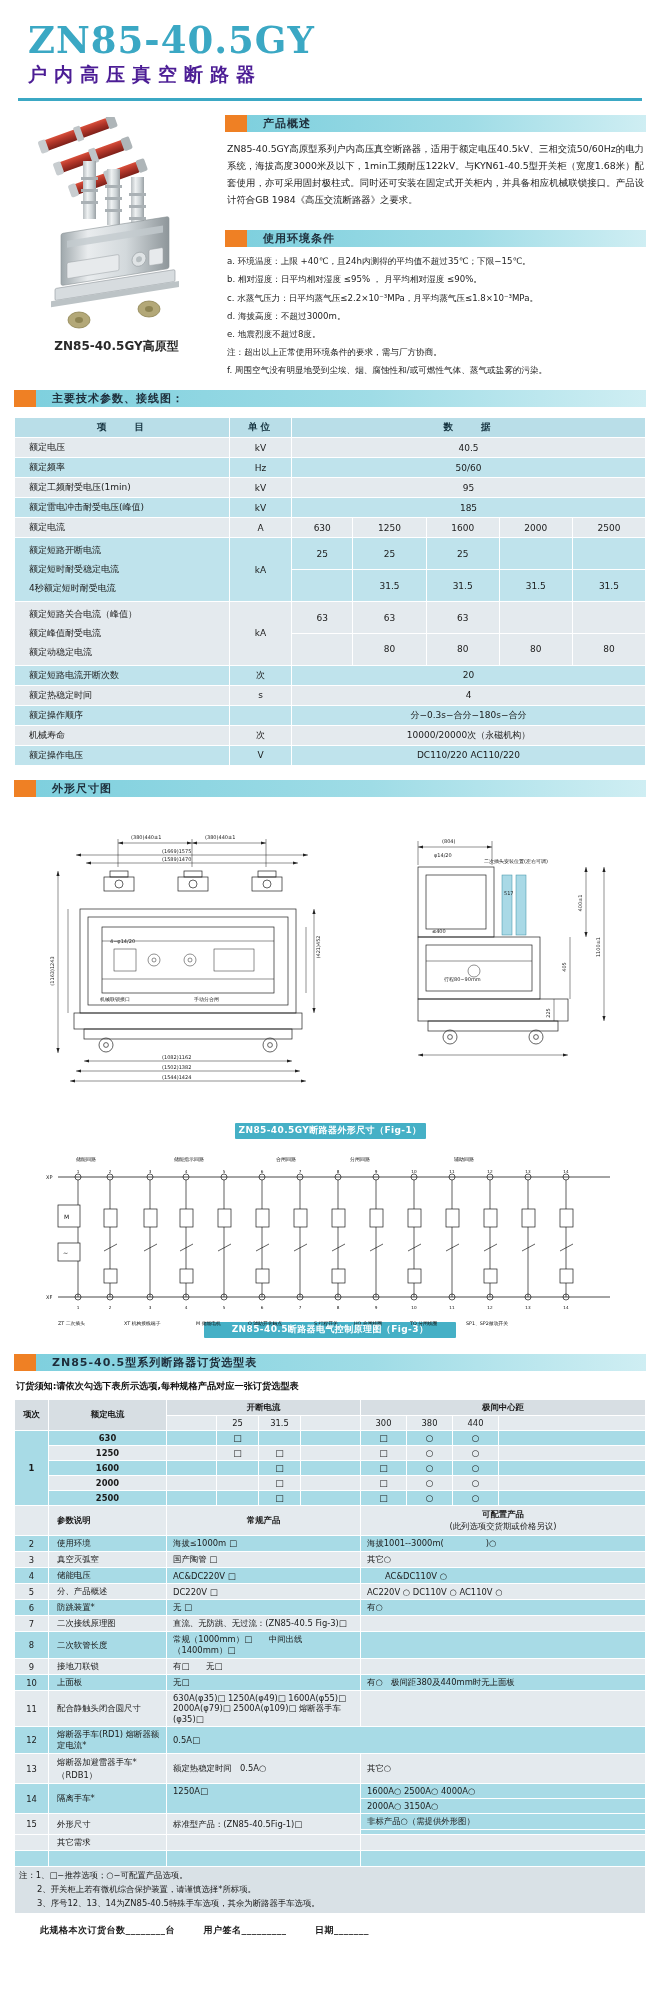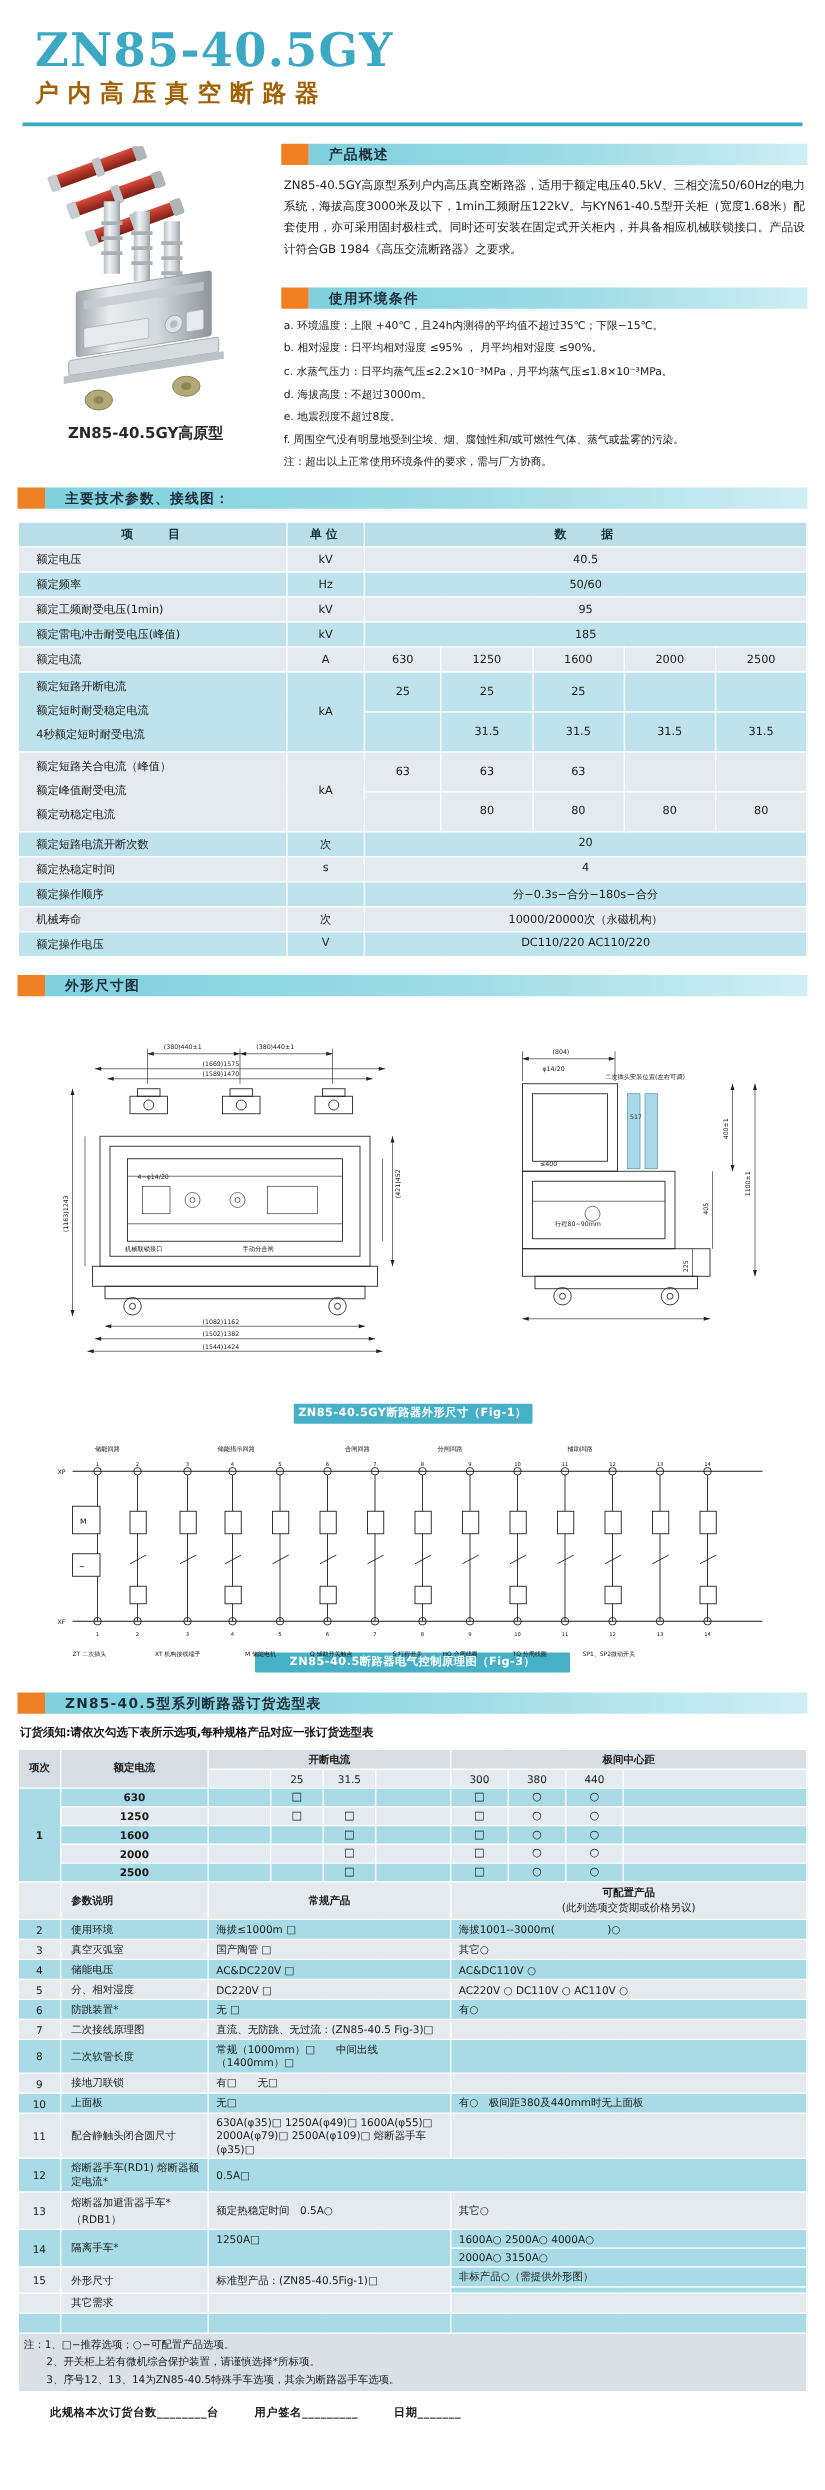--- a/index.html
+++ b/index.html
@@ -20,21 +20,21 @@
     font-weight: bold;
     font-size: 37px;
     letter-spacing: 1px;
     color: #3ba8c4;
     line-height: 1.02;
   }
   .hdr-sub {
     font-size: 19px;
     font-weight: bold;
     letter-spacing: 7px;
-    color: #a16207;
+    color: #4c1d95;
     margin-top: 2px;
   }
   .hdr-rule {
     margin: 10px 18px 0 18px;
     height: 3px;
     background: #3ba8c4;
   }
 
   
   .sec-bar { display:flex; align-items:stretch; height:17px; margin: 0 0 0 0; }
@@ -218,22 +218,22 @@
         <div class="body">
             <span>使用环境条件</span>
           </div>
       </div>
       <div class="cond">
         <div>a. 环境温度：上限 +40℃，且24h内测得的平均值不超过35℃；下限−15℃。</div>
         <div>b. 相对湿度：日平均相对湿度 ≤95% ， 月平均相对湿度 ≤90%。</div>
         <div>c. 水蒸气压力：日平均蒸气压≤2.2×10⁻³MPa，月平均蒸气压≤1.8×10⁻³MPa。</div>
         <div>d. 海拔高度：不超过3000m。</div>
         <div>e. 地震烈度不超过8度。</div>
+        <div>注：超出以上正常使用环境条件的要求，需与厂方协商。</div>
         <div>f. 周围空气没有明显地受到尘埃、烟、腐蚀性和/或可燃性气体、蒸气或盐雾的污染。</div>
-        <div>注：超出以上正常使用环境条件的要求，需与厂方协商。</div>
       </div>
     </div>
   </div>
 
   <div style="padding:10px 14px 0 14px;">
     <div class="sec-bar">
       <div class="tab"></div>
       <div class="body">
           <span>主要技术参数、接线图：</span>
         </div>
@@ -775,25 +775,25 @@
     <tr class="oa">
       <td class="c">3</td>
       <td style="padding-left:8px">真空灭弧室</td>
       <td colspan="4" style="padding-left:6px">国产陶管 □</td>
       <td colspan="4" style="padding-left:6px">其它○</td>
     </tr>
     <tr class="ob">
       <td class="c">4</td>
       <td style="padding-left:8px">储能电压</td>
       <td colspan="4" style="padding-left:6px">AC&amp;DC220V □</td>
-      <td colspan="4" style="padding-left:6px">AC&amp;DC110V ○</td>
+      <td colspan="4" style="padding-left:24px">AC&amp;DC110V ○</td>
     </tr>
     <tr class="oa">
       <td class="c">5</td>
-      <td style="padding-left:8px">分、相对湿度</td>
+      <td style="padding-left:8px">分、产品概述</td>
       <td colspan="4" style="padding-left:6px">DC220V □</td>
       <td colspan="4" style="padding-left:6px">AC220V ○  DC110V ○  AC110V ○</td>
     </tr>
     <tr class="ob">
       <td class="c">6</td>
       <td style="padding-left:8px">防跳装置*</td>
       <td colspan="4" style="padding-left:6px">无 □</td>
       <td colspan="4" style="padding-left:6px">有○</td>
     </tr>
     <tr class="oa">

